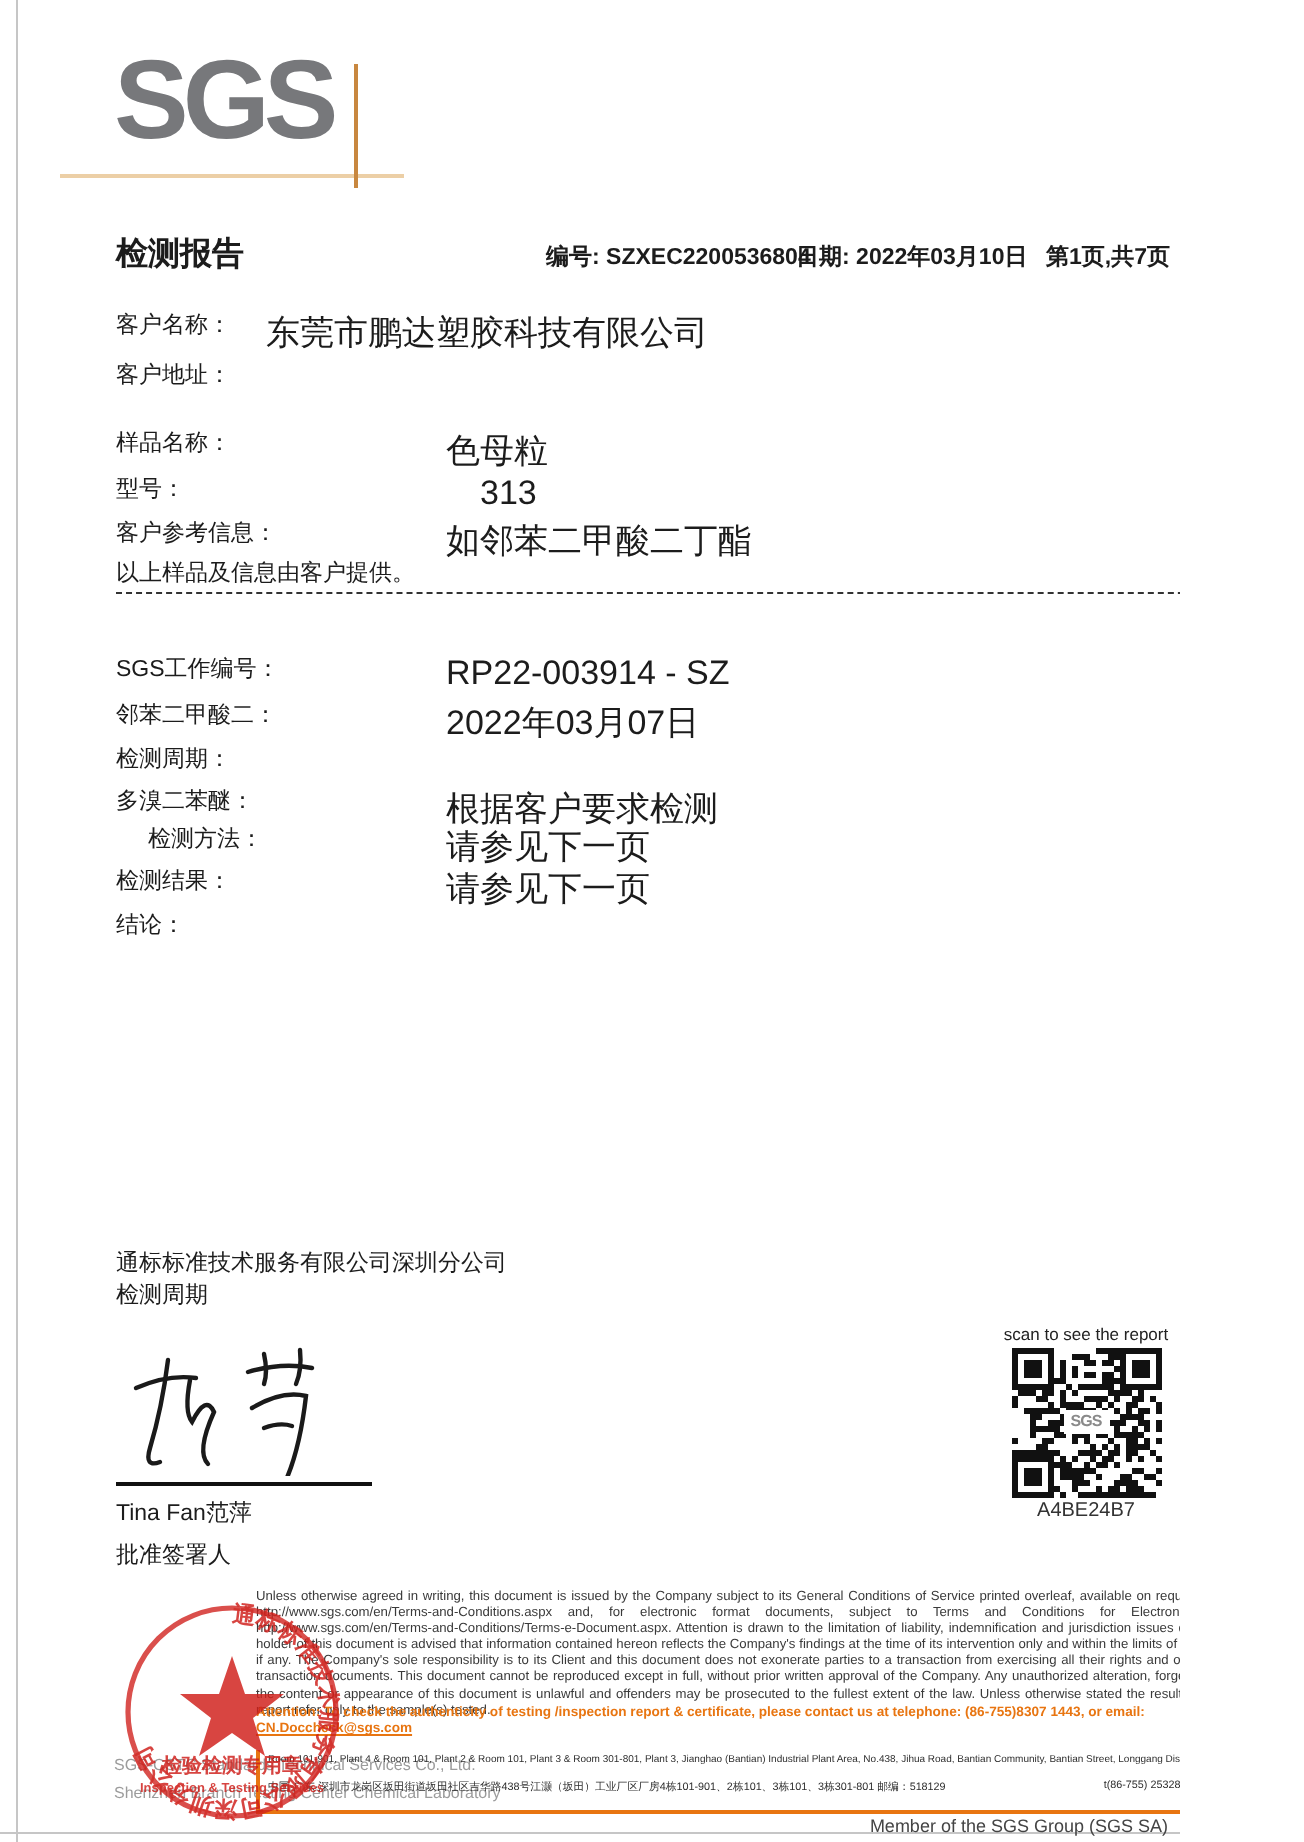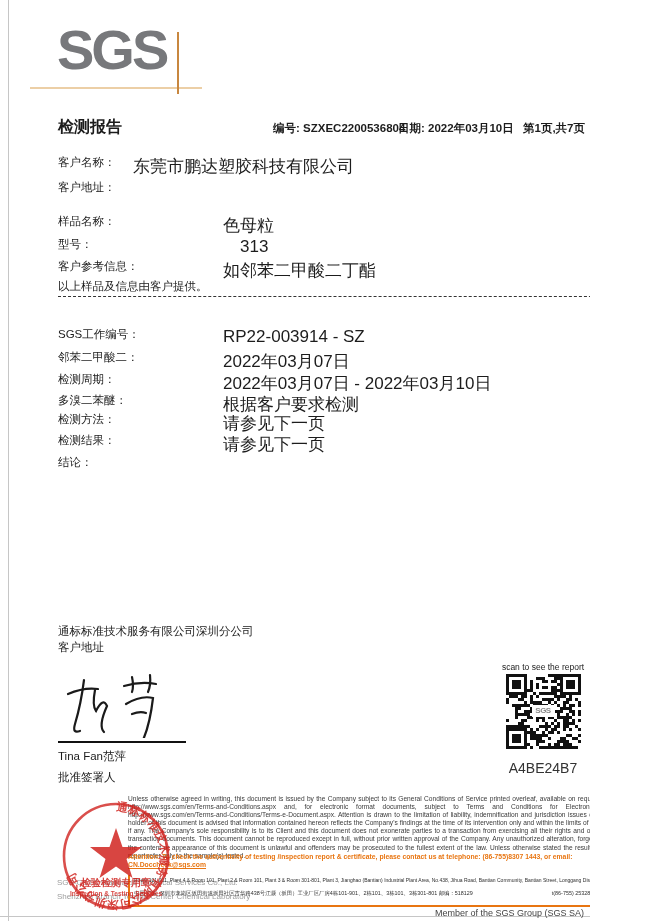--- a/index.html
+++ b/index.html
@@ -30,21 +30,21 @@
   .sig-auth { position:absolute; left:58px; top:640px; font-size:11.5px; }
   .sig-svg { position:absolute; left:62px; top:672px; }
   .sig-line { position:absolute; left:58px; top:741px; width:128px; height:2px; background:#111; }
   .sig-name { position:absolute; left:58px; top:749px; font-size:11.5px; }
   .sig-role { position:absolute; left:58px; top:770px; font-size:11.5px; }
 
   .qr-wrap { position:absolute; left:488px; top:662px; width:110px; text-align:center; }
   .qr-caption { font-size:8.5px; color:#222; }
   .qr-box { margin:2px auto 0; position:relative; width:75px; height:75px; }
   .qr-center { position:absolute; left:26px; top:31px; width:23px; height:12px; background:#fff; font-size:8px; font-weight:bold; color:#8a8a8a; line-height:12px; text-align:center; letter-spacing:-0.5px; }
-  .qr-code { font-size:14px; color:#333; margin-top:11px; }
+  .qr-code { font-size:10px; color:#333; margin-top:1px; }
 
   
   .foot-company { position:absolute; left:57px; font-size:8px; color:#9c9c9c; }
   .fc1 { top:878px; } .fc2 { top:892px; }
   .stamp { position:absolute; left:58px; top:798px; z-index:5; opacity:0.92; }
   .disclaimer { position:absolute; left:128px; top:795px; width:521px; font-size:6.6px; line-height:8.1px; color:#3a3a3a; text-align:justify; }
   .attention { position:absolute; left:128px; top:853px; width:521px; font-size:6.8px; line-height:8.2px; color:#e87511; font-weight:bold; }
   .attention .em { text-decoration:underline; }
   .addr-vline { position:absolute; left:128px; top:875px; width:2px; height:31px; background:#e87511; }
   .addr-row1 { position:absolute; left:134px; top:877px; width:515px; font-size:5px; color:#2e2e2e; white-space:nowrap; }
@@ -81,32 +81,31 @@
   <div class="val" style="left:223px; top:259px;">如邻苯二甲酸二丁酯</div>
   <div class="row" style="left:58px; top:279px;">以上样品及信息由客户提供。</div>
 
   <div class="dashed"></div>
 
   <div class="row" style="left:58px; top:327px;">SGS工作编号：</div>
   <div class="val" style="left:223px; top:327px;">RP22-003914 - SZ</div>
   <div class="row" style="left:58px; top:350px;">邻苯二甲酸二：</div>
   <div class="val" style="left:223px; top:350px;">2022年03月07日</div>
   <div class="row" style="left:58px; top:372px;">检测周期：</div>
-  <div class="val" style="left:223px; top:372px;">2022年03月07日 - 2022年03月10日</div>
   <div class="row" style="left:58px; top:393px;">多溴二苯醚：</div>
   <div class="val" style="left:223px; top:393px;text-align:center;">根据客户要求检测</div>
-  <div class="row" style="left:58px; top:412px;">检测方法：</div>
+  <div class="row" style="left:74px; top:412px;">检测方法：</div>
   <div class="val" style="left:223px; top:412px;">请参见下一页</div>
   <div class="row" style="left:58px; top:433px;">检测结果：</div>
   <div class="val" style="left:223px; top:433px;">请参见下一页</div>
 
   <div class="row" style="left:58px; top:455px;">结论：</div>
 
   <div class="sig-company">通标标准技术服务有限公司深圳分公司</div>
-  <div class="sig-auth">客户地址</div>
+  <div class="sig-auth">检测周期</div>
   <svg class="sig-svg" width="140" height="66" viewBox="0 0 140 66">
     <g fill="none" stroke="#1a1a1a" stroke-width="2.2" stroke-linecap="round">
       <path d="M6,22 q16,-7 30,-5"></path>
       <path d="M22,8 q-3,24 -9,44 q-3,10 5,7"></path>
       <path d="M33,18 q-3,16 1,21 q7,-14 11,-5 q-9,20 -3,26"></path>
       <path d="M62,14 q17,-5 32,-2"></path>
       <path d="M70,5 q2,9 0,15"></path>
       <path d="M88,3 q1,10 -2,17"></path>
       <path d="M64,32 q15,-9 27,-6 q-3,26 -10,42 q-5,9 -10,2"></path>
       <path d="M70,42 q8,-3 14,-1"></path>

